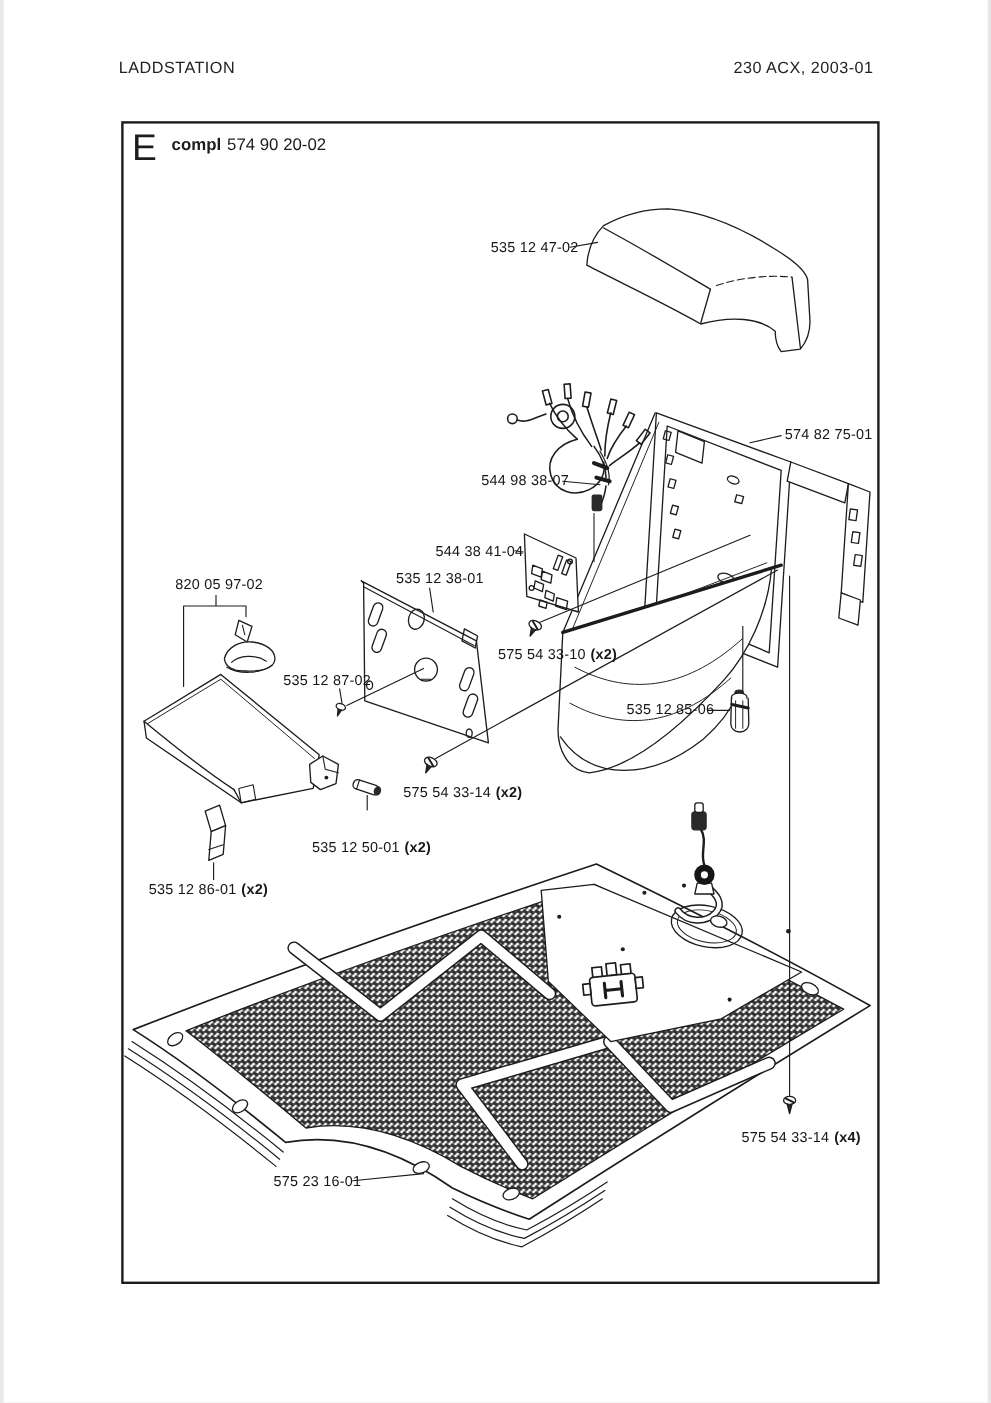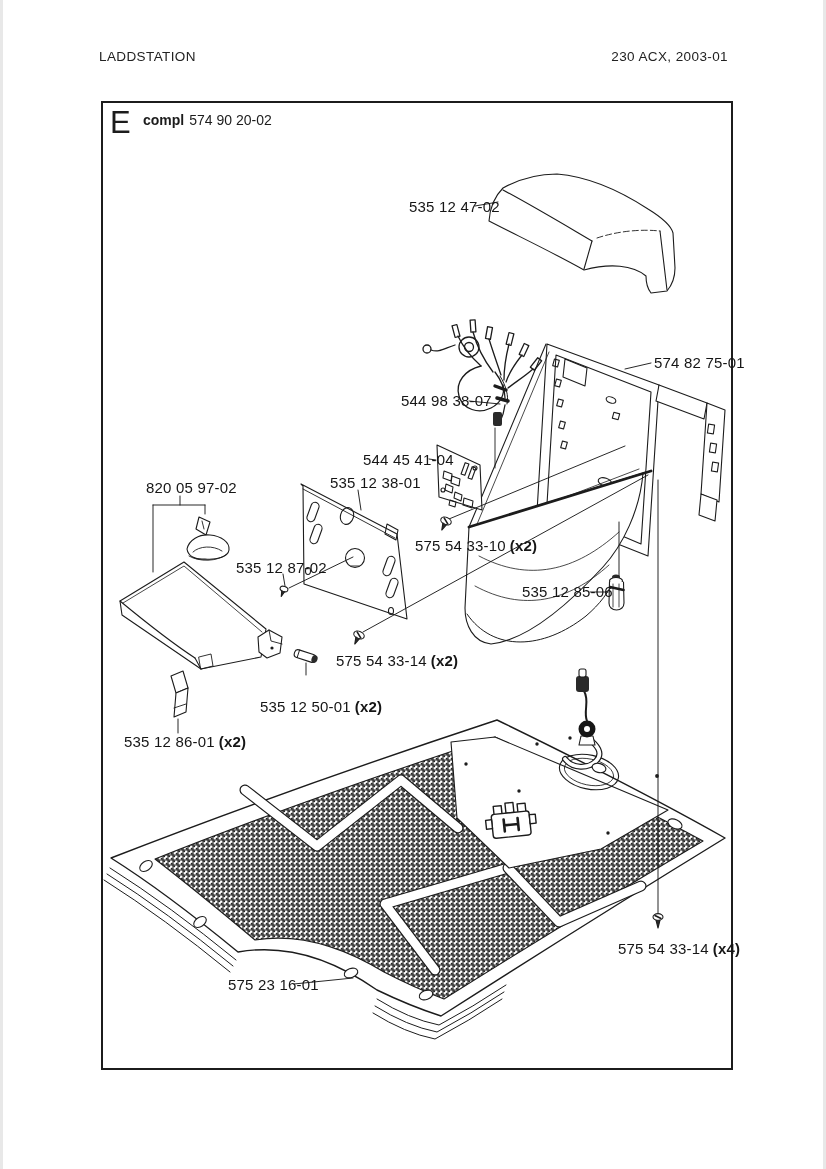--- a/index.html
+++ b/index.html
@@ -16,21 +16,21 @@
     border:2.5px solid #1c1c1c;background:#fff;
   }
   .sec-letter{
     position:absolute;left:107px;top:106px;font-size:31px;line-height:34px;
     color:#1c1c1c;
   }
   .assembly{position:absolute;left:140px;top:112px;font-size:14px;color:#1c1c1c;}
   .assembly b{font-weight:700;margin-right:5px;}
   svg.art{position:absolute;left:0;top:0;}
   .lbl{
-    position:absolute;font-size:15px;line-height:13px;white-space:nowrap;
+    position:absolute;font-size:12px;line-height:13px;white-space:nowrap;
     color:#161616;letter-spacing:.2px;
   }
   .lbl .qty{font-weight:700;margin-left:4px;}
   .lbl .qty:empty{margin-left:0;}
 </style>
 </head>
 <body>
 
 <div class="page">
 
@@ -319,21 +319,21 @@
   <div class="lbl" style="left:406px;top:200px">
     <span>535 12 47-02</span><b class="qty"></b>
   </div>
   <div class="lbl" style="left:651px;top:356px">
     <span>574 82 75-01</span><b class="qty"></b>
   </div>
   <div class="lbl" style="left:398px;top:394px">
     <span>544 98 38-07</span><b class="qty"></b>
   </div>
   <div class="lbl" style="left:360px;top:453px">
-    <span>544 45 41-04</span><b class="qty"></b>
+    <span>544 38 41-04</span><b class="qty"></b>
   </div>
   <div class="lbl" style="left:327px;top:476px">
     <span>535 12 38-01</span><b class="qty"></b>
   </div>
   <div class="lbl" style="left:143px;top:481px">
     <span>820 05 97-02</span><b class="qty"></b>
   </div>
   <div class="lbl" style="left:412px;top:539px">
     <span>575 54 33-10</span><b class="qty">(x2)</b>
   </div>

